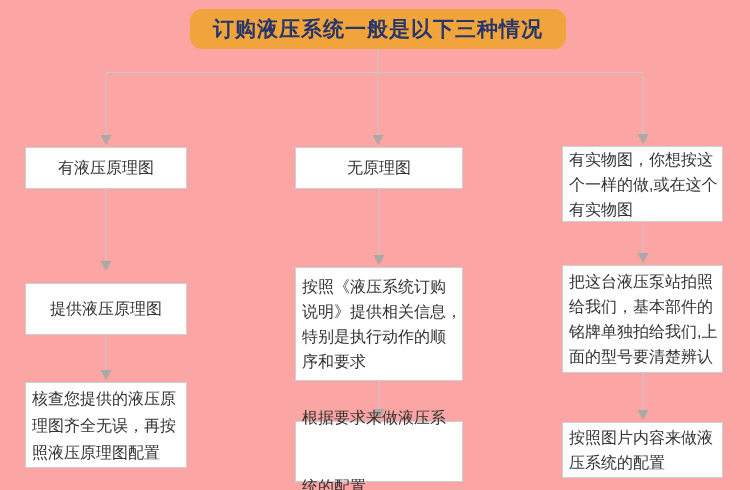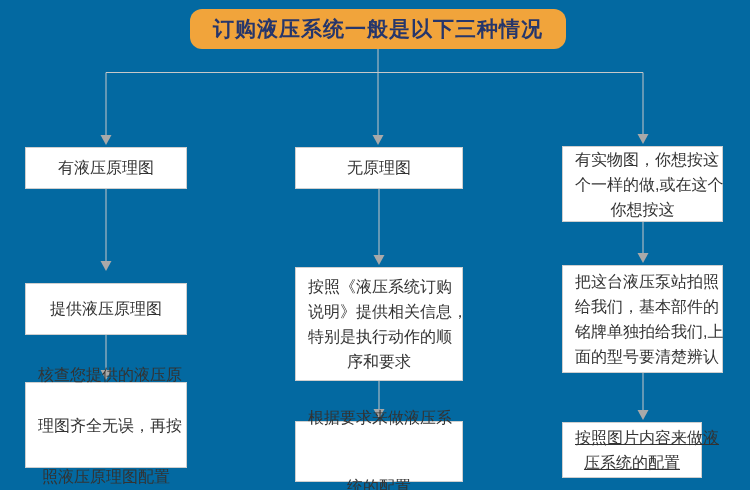--- a/index.html
+++ b/index.html
@@ -1,23 +1,22 @@
 <!DOCTYPE html>
 <html><head>
 <meta charset="utf-8">
 <style>
   html, body { margin: 0; padding: 0; background: #ffffff; }
   .canvas {
     position: relative;
     width: 750px;
     height: 490px;
-    background: #0369a1;
+    background: #fca5a5;
     font-family: "Liberation Sans", "DejaVu Sans", sans-serif;
     overflow: hidden;
-    text-align: center;
   }
   .header-banner {
     position: absolute;
     left: 190px; top: 9px;
     width: 376px; height: 40px;
     background: #F1A43B;
     border-radius: 12px;
     display: flex; align-items: center; justify-content: center;
     color: #26366B;
     font-size: 21px;
@@ -36,21 +35,21 @@
     border: 1px solid #CFCFCF;
     color: #333333;
     font-size: 16px;
     box-sizing: border-box;
   }
   .box.center {
     display: flex; align-items: center; justify-content: center;
   }
   .box.multi {
     display: flex; flex-direction: column; justify-content: center;
-    padding: 0 12px;
+    padding: 0 6px;
     line-height: 25px;
   }
   .box .line { white-space: nowrap; }
 </style>
 </head>
 <body>
 
 <div class="canvas">
 
   <div class="header-banner">订购液压系统一般是以下三种情况</div>
@@ -81,21 +80,21 @@
       <polygon points="637.5,410 648.5,410 643,420"></polygon>
     </g>
   </svg>
 
   <div class="box center" style="left:25px; top:147px; width:162px; height:42px;">
     <span class="line">有液压原理图</span>
   </div>
   <div class="box center" style="left:25px; top:283px; width:162px; height:52px;">
     <span class="line">提供液压原理图</span>
   </div>
-  <div class="box multi" style="left:25px; top:382px; width:162px; height:86px; line-height:27px;gap:24px;">
+  <div class="box multi" style="left:25px; top:382px; width:162px; height:86px; line-height:27px;">
     <div class="line">核查您提供的液压原</div>
     <div class="line">理图齐全无误，再按</div>
     <div class="line">照液压原理图配置</div>
   </div>
 
   <div class="box center" style="left:295px; top:147px; width:168px; height:42px;">
     <span class="line">无原理图</span>
   </div>
   <div class="box multi" style="left:295px; top:267px; width:168px; height:114px;">
     <div class="line">按照《液压系统订购</div>
@@ -104,26 +103,26 @@
     <div class="line">序和要求</div>
   </div>
   <div class="box multi" style="left:295px; top:421px; width:168px; height:61px;gap:44px;">
     <div class="line">根据要求来做液压系</div>
     <div class="line">统的配置</div>
   </div>
 
   <div class="box multi" style="left:562px; top:146px; width:161px; height:76px;">
     <div class="line">有实物图，你想按这</div>
     <div class="line">个一样的做,或在这个</div>
-    <div class="line">你想按这</div>
+    <div class="line">有实物图</div>
   </div>
   <div class="box multi" style="left:562px; top:265px; width:161px; height:108px;">
     <div class="line">把这台液压泵站拍照</div>
     <div class="line">给我们，基本部件的</div>
     <div class="line">铭牌单独拍给我们,上</div>
     <div class="line">面的型号要清楚辨认</div>
   </div>
-  <div class="box multi" style="left:562px; top:422px; width:140px; height:56px;text-decoration:underline;">
+  <div class="box multi" style="left:562px; top:422px; width:161px; height:56px;">
     <div class="line">按照图片内容来做液</div>
     <div class="line">压系统的配置</div>
   </div>
 
 </div>
 
 </body></html>

